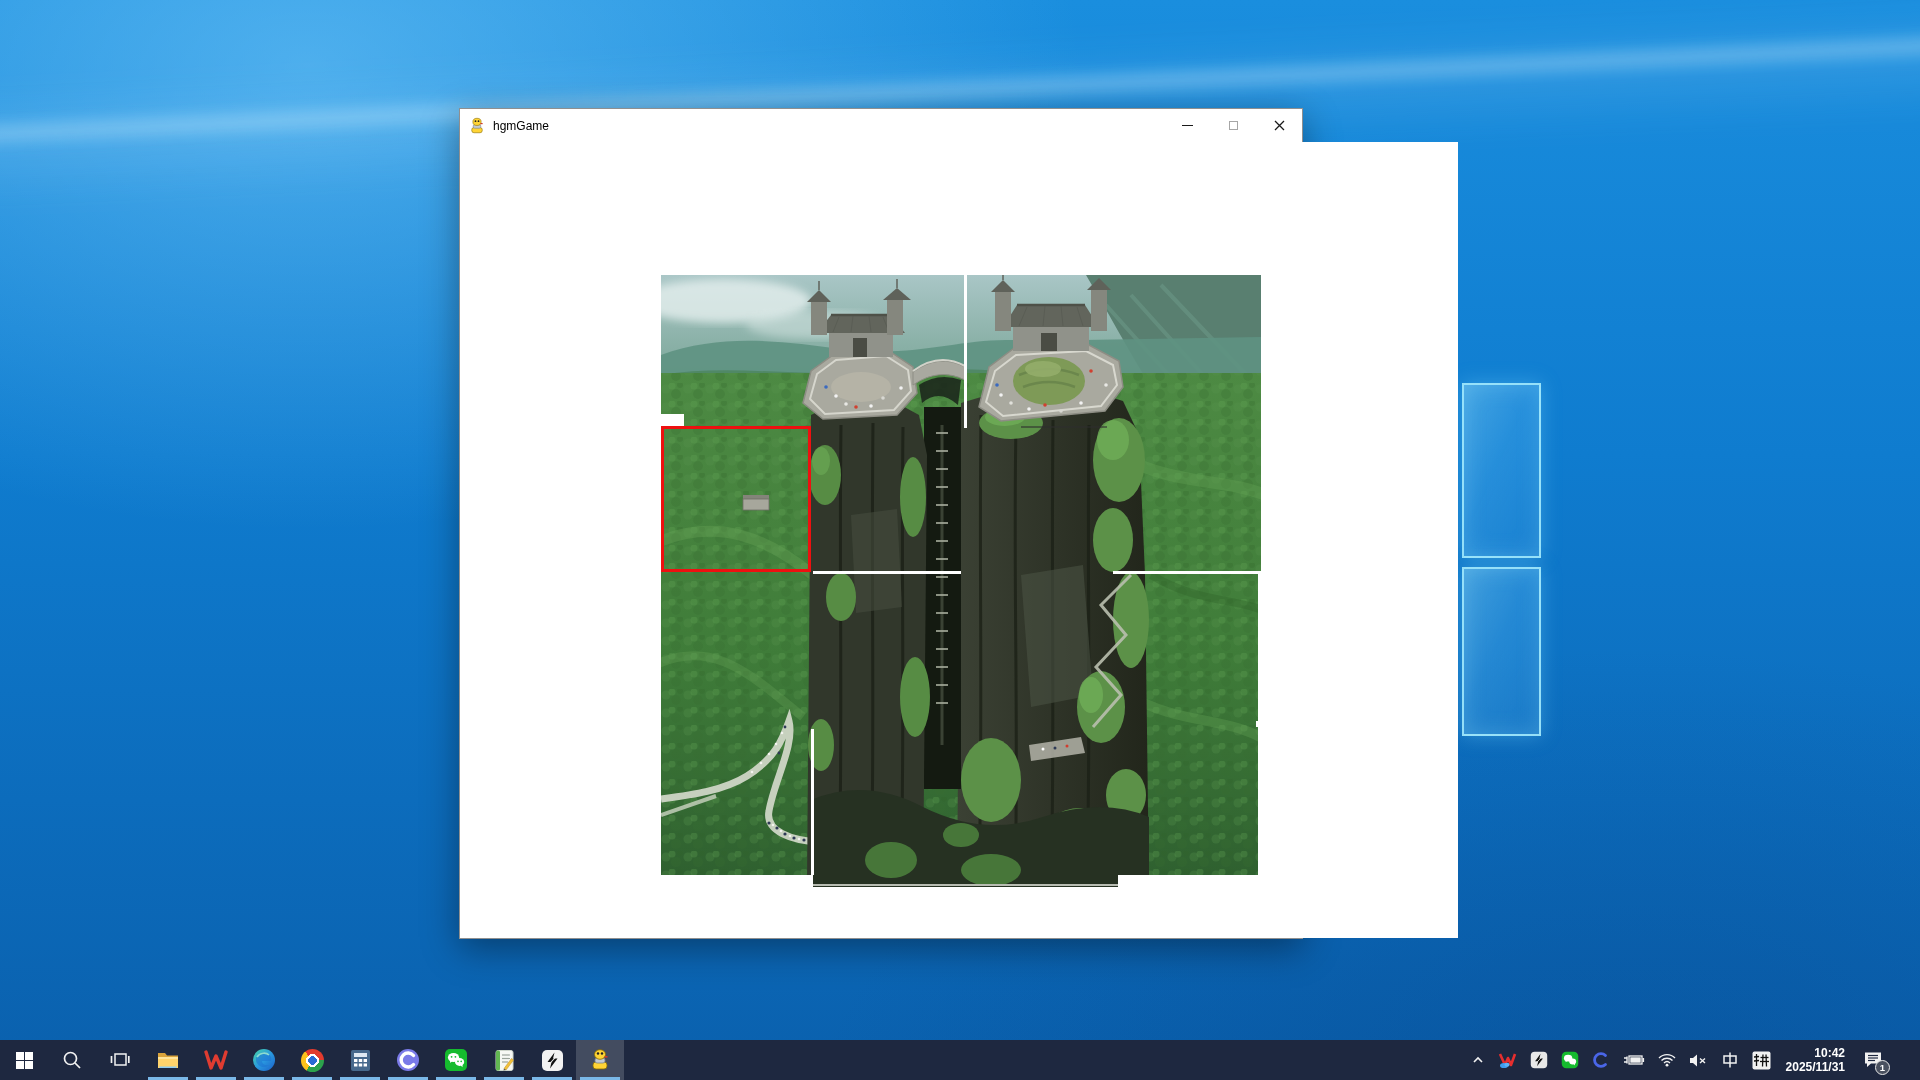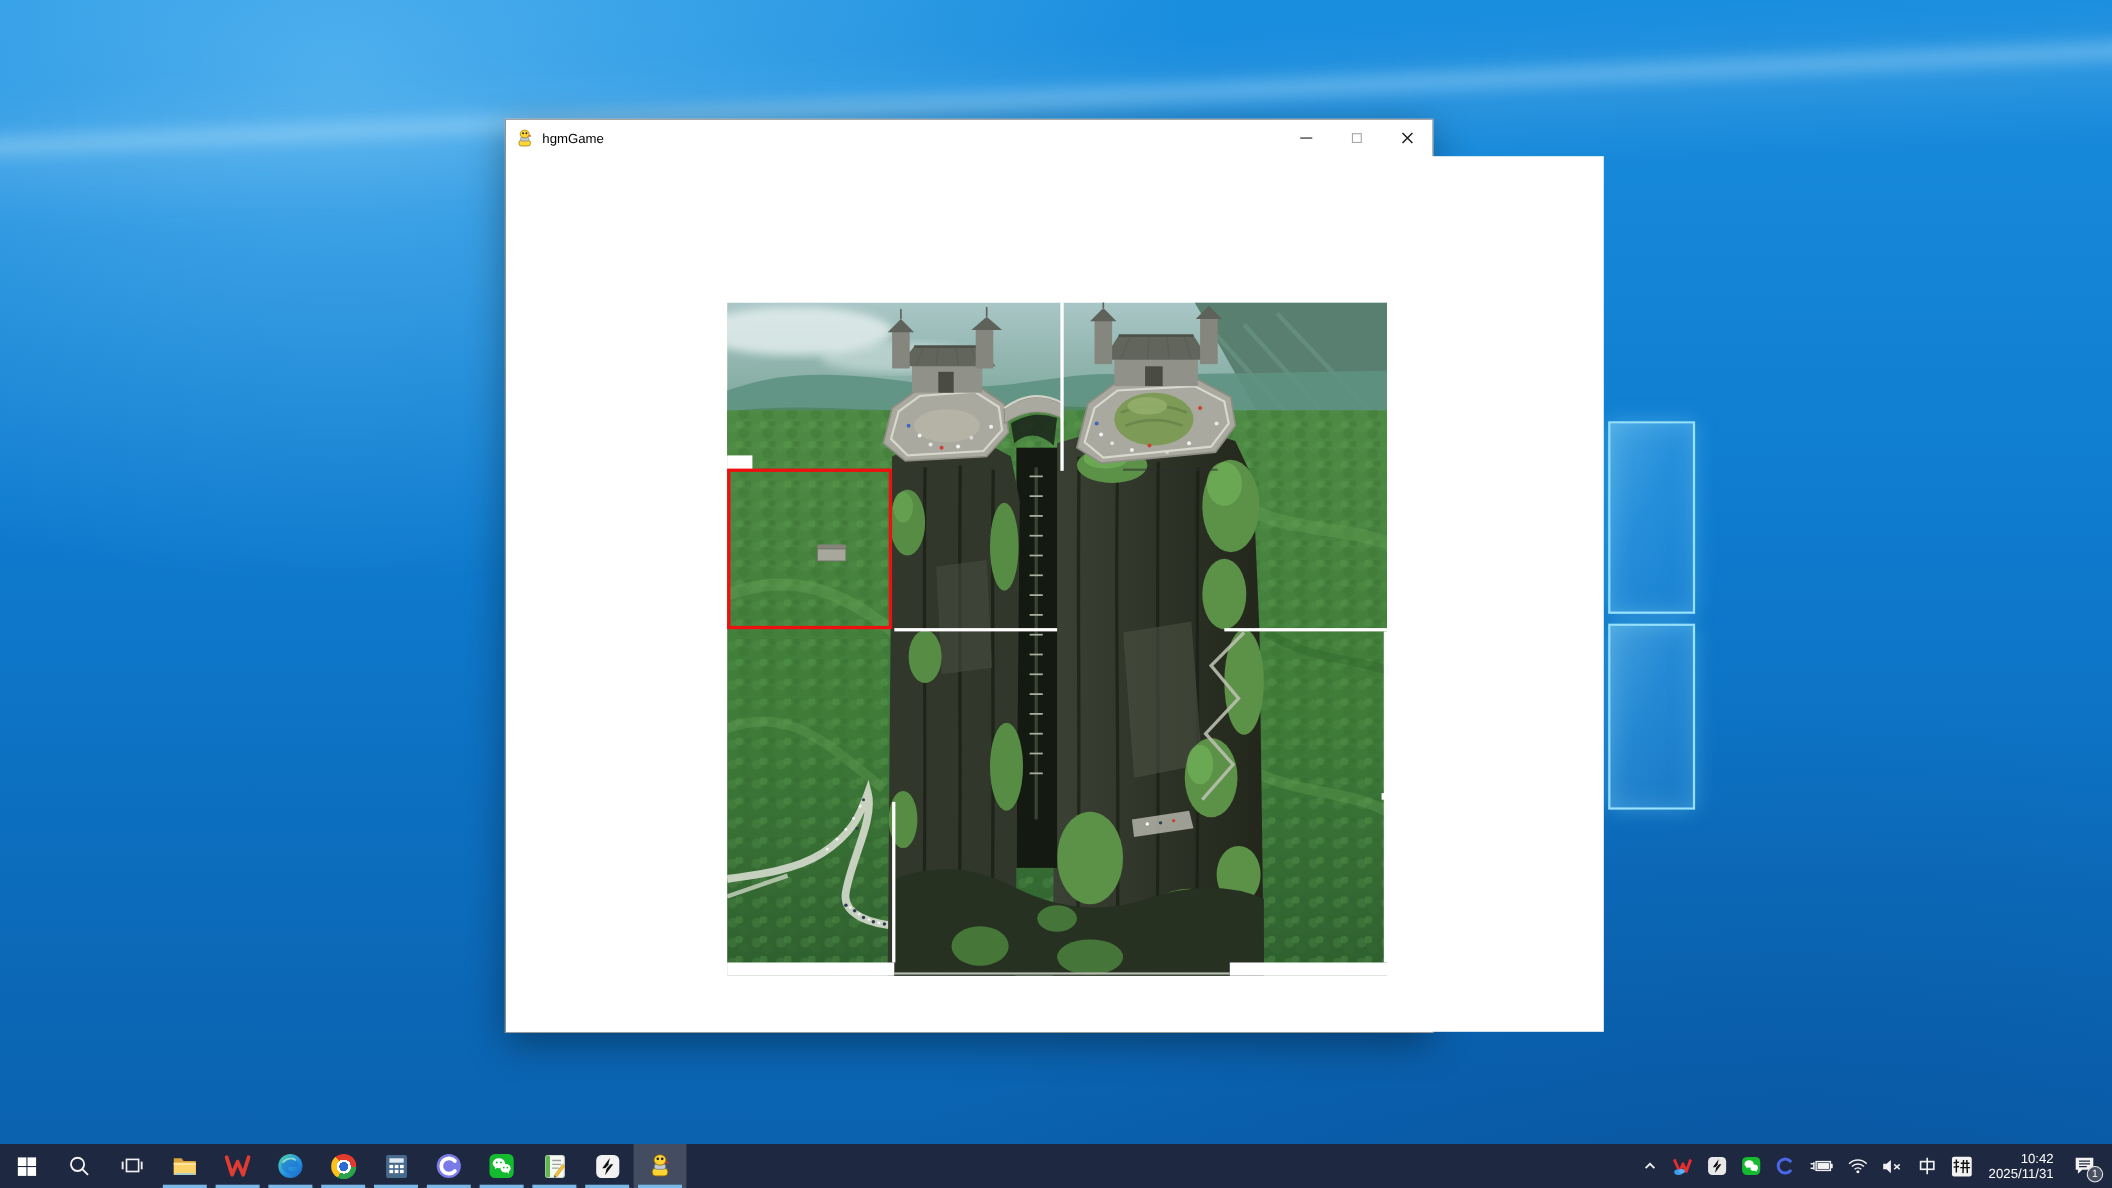--- a/index.html
+++ b/index.html
@@ -61,21 +61,21 @@
     background:#1e2840; display:flex; align-items:stretch;
   }
   .tb-left { display:flex; }
   .tbtn { position:relative; width:48px; height:40px; display:flex; align-items:center; justify-content:center; }
   .tbtn.active { background:rgba(255,255,255,.17); }
   .tbtn .runline { display:none; }
   .tbtn.running .runline {
     display:block; position:absolute; bottom:0; left:4px; width:40px; height:3px; background:#7ab8e8;
   }
   .tb-spacer { flex:1; }
-  .tray { display:flex; align-items:center; gap:9px; padding-right:10px; }
+  .tray { display:flex; align-items:center; gap:9px; padding-right:32px;font-weight:bold; }
   .tray-item { display:flex; align-items:center; justify-content:center; height:40px; padding:0 2px; }
   .clock { text-align:right; color:#fff; font-size:12px; line-height:14px; padding:0 4px; }
   .ime-cn { width:18px; height:18px; }
   .action-wrap { position:relative; width:26px; height:26px; display:flex; align-items:center; justify-content:center; }
   .badge {
     position:absolute; right:-4px; bottom:-2px; width:15px; height:15px; border-radius:50%;
     background:#4a5160; border:1.5px solid #e8e8e8; color:#fff; font-size:9.5px;
     display:flex; align-items:center; justify-content:center;
   }
 </style>

